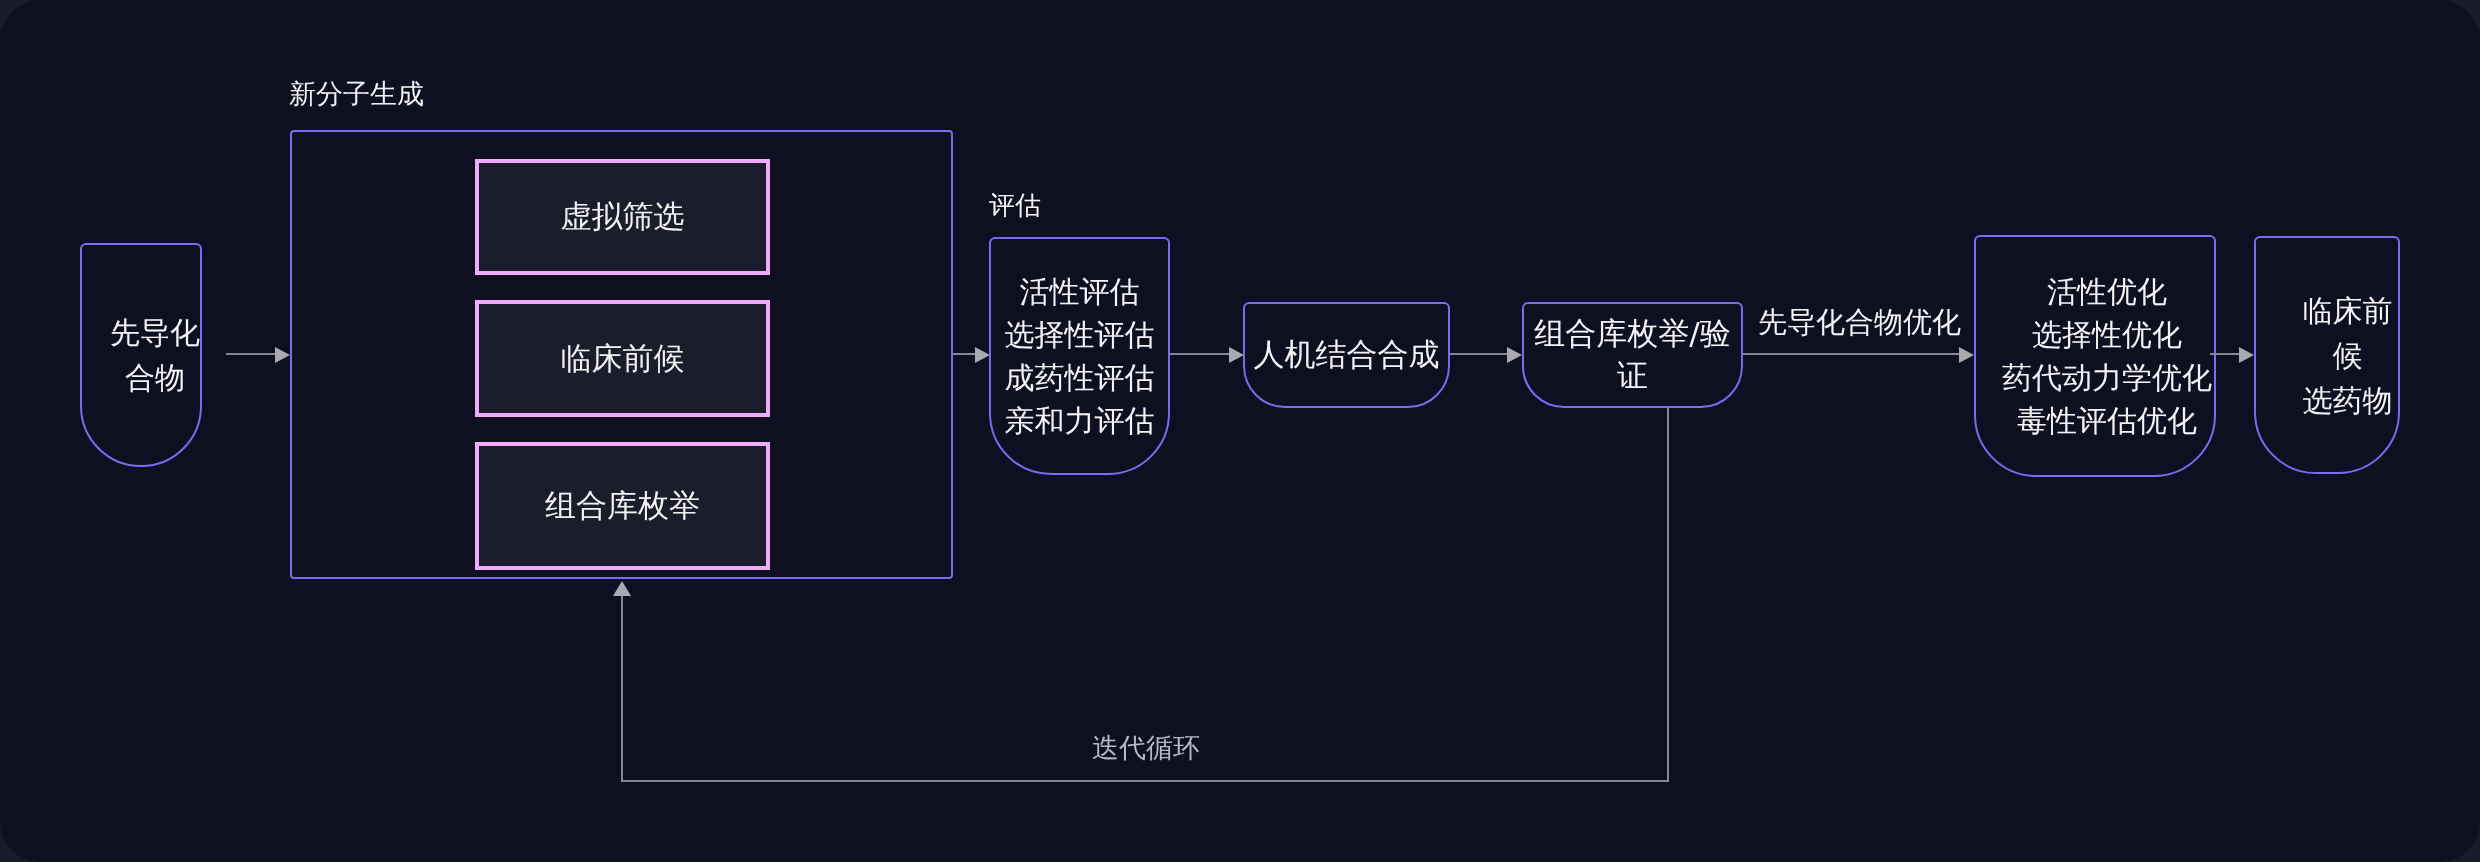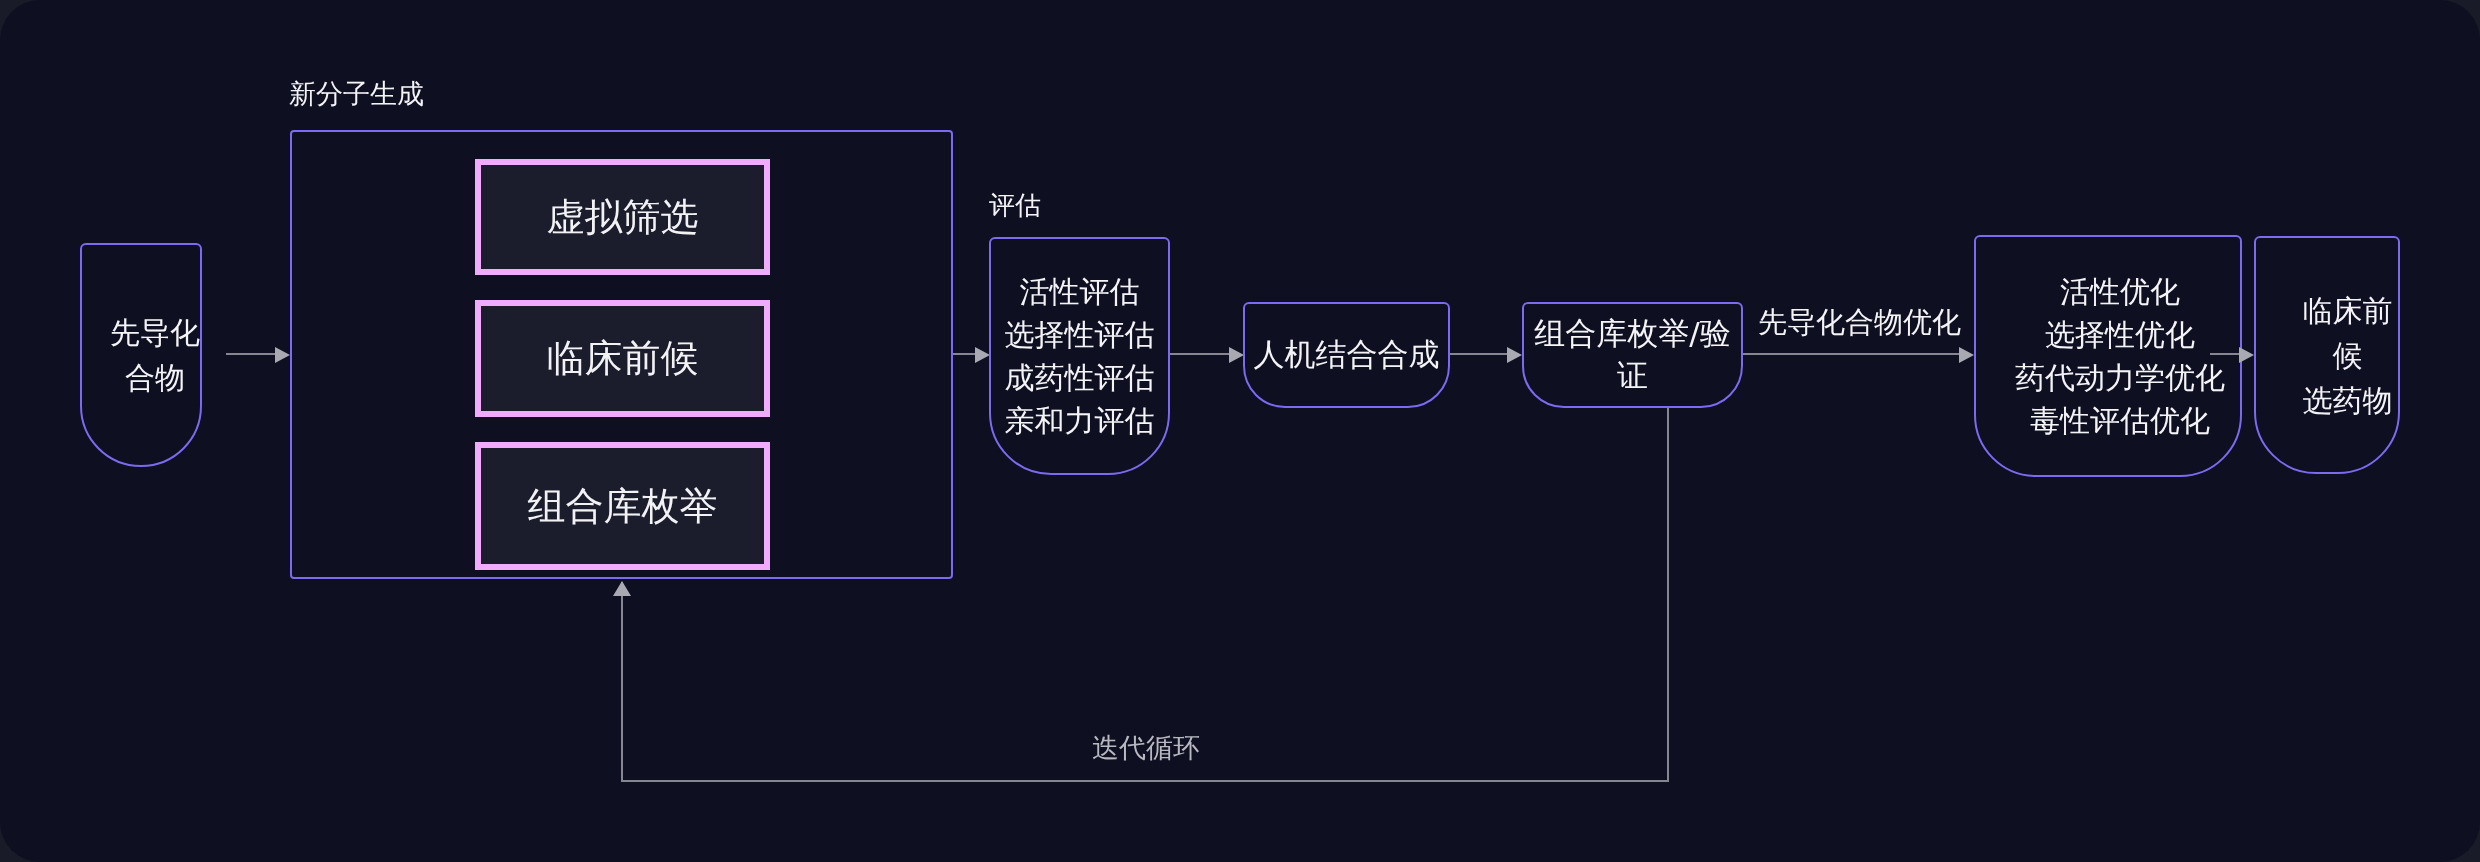--- a/index.html
+++ b/index.html
@@ -24,23 +24,23 @@
     background:transparent;
   }
   .pill-tall{border-radius:6px 6px 62px 62px;}
   .pill-short{border-radius:6px 6px 42px 42px;}
   .container-box{
     position:absolute;box-sizing:border-box;
     border:2px solid #7c6af0;border-radius:4px;
   }
   .inner-box{
     position:absolute;box-sizing:border-box;
-    background:#1b1c2c;border:6px solid #f0abfc;
+    background:#1b1c2c;border:4px solid #f0abfc;
     display:flex;align-items:center;justify-content:center;
-    color:#f2f2f5;font-size:38px;
+    color:#f2f2f5;font-size:31px;
   }
   .node .line{display:block;line-height:45px;font-size:30px;}
   .list .line{line-height:43px;font-size:30px;}
   .single{font-size:31px;}
   
   .label{
     position:absolute;color:#f4f4f7;font-size:27px;white-space:nowrap;
   }
   .label-dim{color:#b7b8c0;}
   
@@ -106,21 +106,21 @@
   <div class="arrow-right" style="left:1507px;top:347px;"></div>
 
   <div class="node pill-short" style="left:1522px;top:302px;width:221px;height:106px;">
     <span class="single">组合库枚举/验证</span>
   </div>
 
   <div class="label" style="left:1758px;top:303px;font-size:29px;">先导化合物优化</div>
   <div class="hline" style="left:1743px;top:353px;width:219px;"></div>
   <div class="arrow-right" style="left:1959px;top:347px;"></div>
 
-  <div class="node pill-tall list" style="left:1974px;top:235px;width:268px;height:242px;padding-left:24px;">
+  <div class="node pill-tall list" style="left:1974px;top:235px;width:242px;height:242px;padding-left:24px;">
     <span class="line">活性优化</span>
     <span class="line">选择性优化</span>
     <span class="line">药代动力学优化</span>
     <span class="line">毒性评估优化</span>
   </div>
 
   <div class="hline" style="left:2210px;top:353px;width:32px;"></div>
   <div class="arrow-right" style="left:2239px;top:347px;"></div>
 
   <div class="node pill-tall" style="left:2254px;top:236px;width:146px;height:238px;padding-left:41px;">

